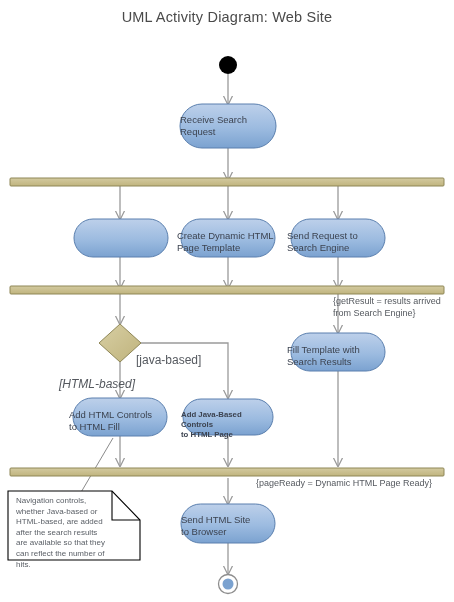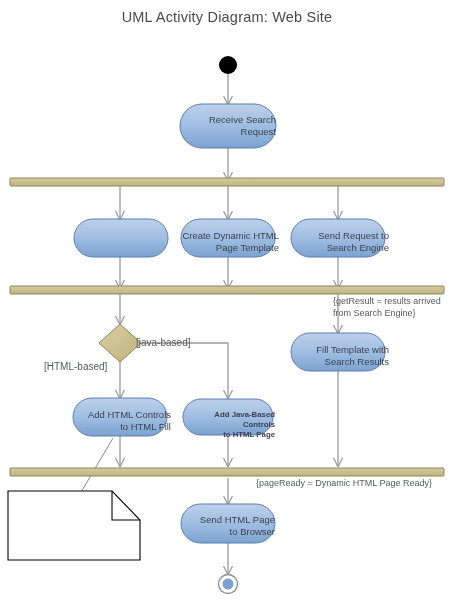--- a/index.html
+++ b/index.html
@@ -35,40 +35,41 @@
     top: 9px;
     width: 454px;
     text-align: center;
     font-size: 14.5px;
     color: #4a4a4a;
     letter-spacing: 0.2px;
     font-family: "Liberation Sans", sans-serif;
   }
   .node-label {
     position: absolute;
-    text-align: right;
+    text-align: left;
     color: #3c4350;
     font-size: 9.5px;
     line-height: 12px;
     font-family: "Liberation Sans", sans-serif;
     white-space: pre-line;
     pointer-events: none;
   }
   .node-label.small {
     font-size: 7.8px;
     line-height: 10px;
     font-weight: bold;
   }
   .guard-label {
     position: absolute;
     color: #55595f;
-    font-size: 10px;
+    font-size: 12px;
     line-height: 11px;
     font-family: "Liberation Sans", sans-serif;
     white-space: pre-line;
+    margin-top: 18px;
   }
   .constraint-label {
     position: absolute;
     color: #55595f;
     font-size: 9px;
     line-height: 11.5px;
     font-family: "Liberation Sans", sans-serif;
     white-space: pre-line;
   }
   .note-text {
@@ -193,26 +194,33 @@
 
   <div class="node-label" style="left:287px; top:344px; width:102px;">Fill Template with
 Search Results</div>
 
   <div class="node-label" style="left:69px; top:409px; width:102px;">Add HTML Controls
 to HTML Fill</div>
 
   <div class="node-label small" style="left:181px; top:410px; width:94px;">Add Java-Based Controls
 to HTML Page</div>
 
-  <div class="node-label" style="left:181px; top:514px; width:94px;">Send HTML Page
+  <div class="node-label" style="left:181px; top:514px; width:94px;">Send HTML Site
 to Browser</div>
 
   <div class="guard-label" style="left:136px; top:337px;">[java-based]</div>
 
-  <div class="guard-label" style="left:44px; top:361px;">[HTML-based]</div>
+  <div class="guard-label" style="left:59px; top:361px;font-style:italic;">[HTML-based]</div>
 
   <div class="constraint-label" style="left:333px; top:296px; width:124px;">{getResult = results arrived
 from Search Engine}</div>
 
   <div class="constraint-label" style="left:256px; top:478px; width:200px;">{pageReady = Dynamic HTML Page Ready}</div>
 
+  <div class="note-text" style="left:16px; top:496px; width:112px;">Navigation controls,
+whether Java-based or
+HTML-based, are added
+after the search results
+are available so that they
+can reflect the number of
+hits.</div>
 
 </div>
 
 </body></html>

